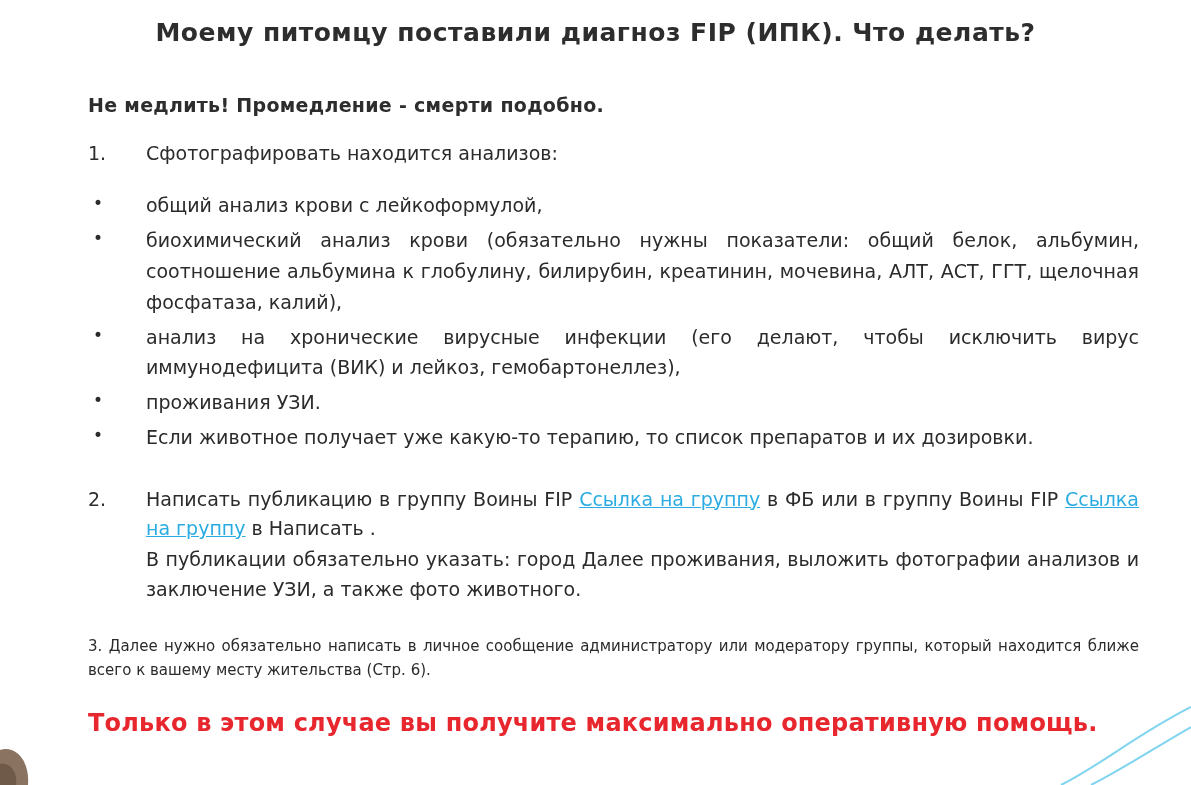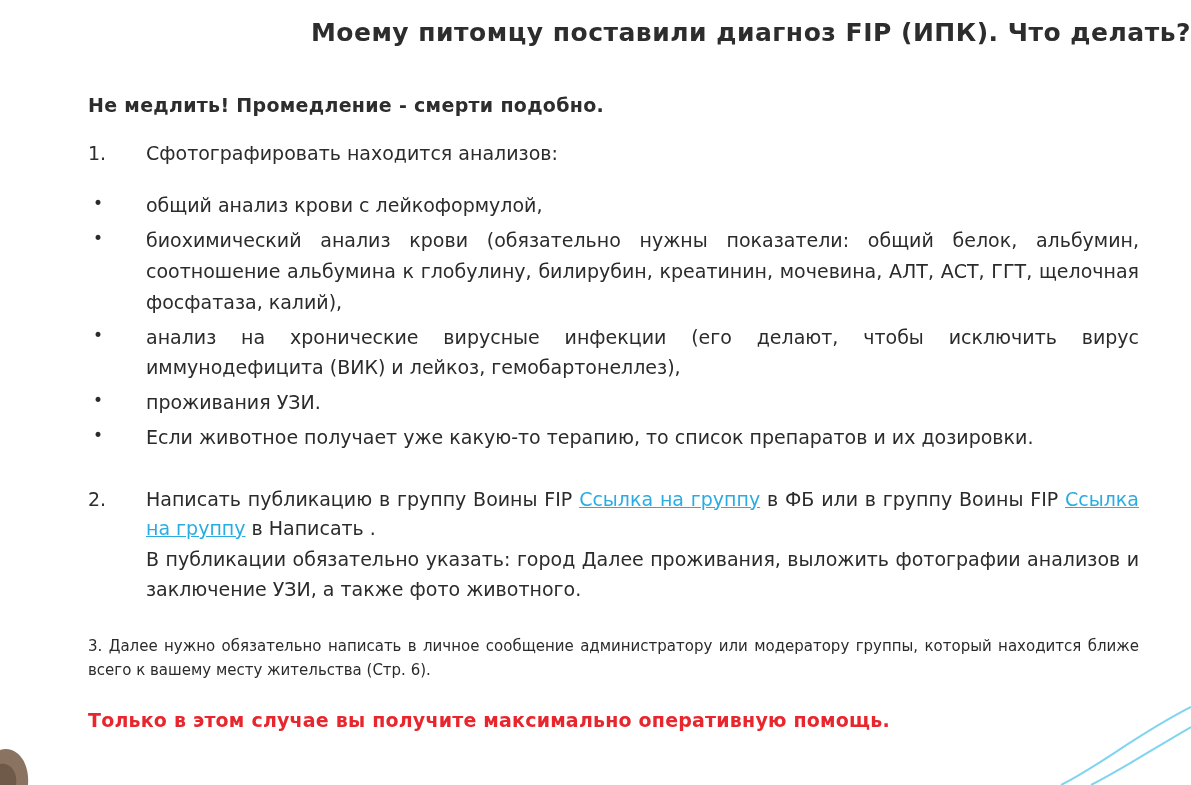--- a/index.html
+++ b/index.html
@@ -15,21 +15,21 @@
     overflow: hidden;
     position: relative;
   }
   .page {
     position: relative;
     width: 1191px;
     height: 785px;
     box-sizing: border-box;
   }
   .title {
-    text-align: right;
+    text-align: center;
     font-size: 25px;
     font-weight: bold;
     color: #2d2d2d;
     letter-spacing: 0.5px;
     padding-top: 18px;
   }
   .content {
     padding: 0 52px 0 88px;
     box-sizing: border-box;
   }
@@ -86,21 +86,21 @@
     text-align: justify;
   }
   .para3 {
     margin-top: 30px;
     font-size: 15px;
     line-height: 1.6;
     text-align: justify;
   }
   .highlight {
     margin-top: 27px;
-    font-size: 19px;
+    font-size: 24px;
     font-weight: bold;
     color: #e8262d;
     letter-spacing: 0.2px;
   }
   .corner-swoosh {
     position: absolute;
     right: 0;
     bottom: 0;
     width: 140px;
     height: 80px;

